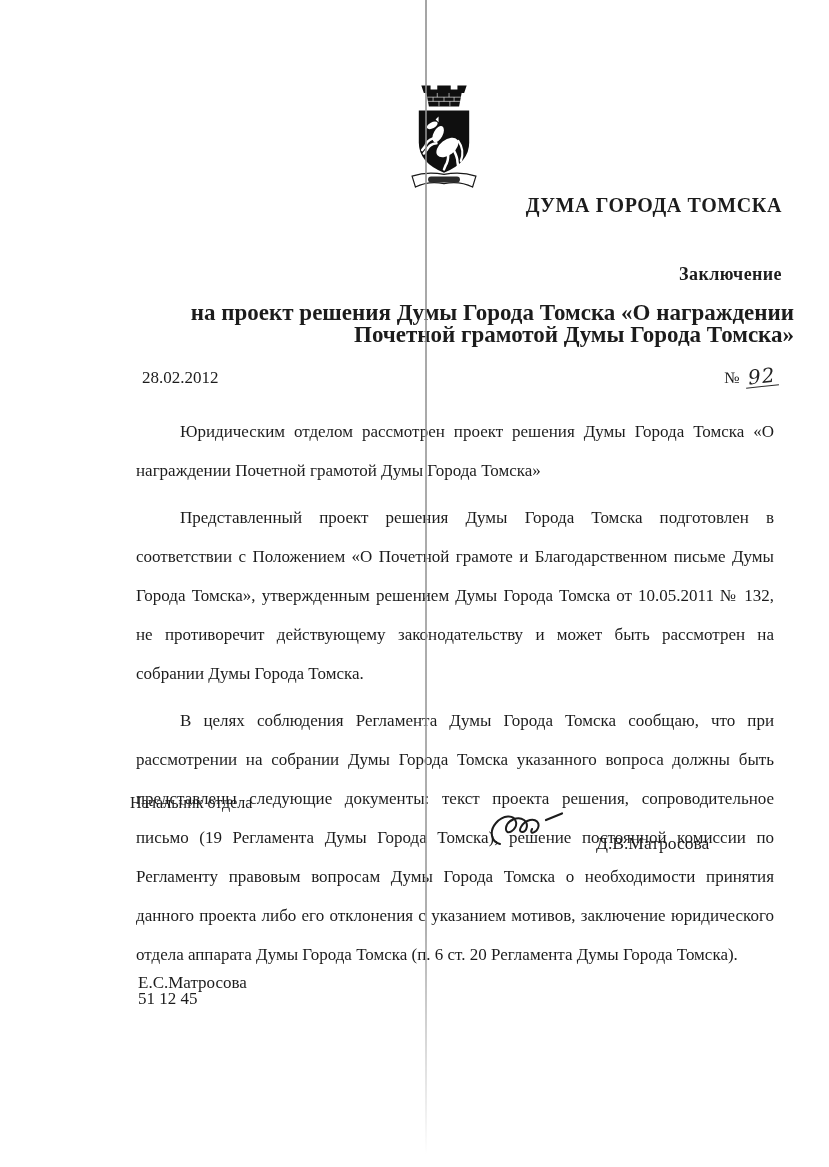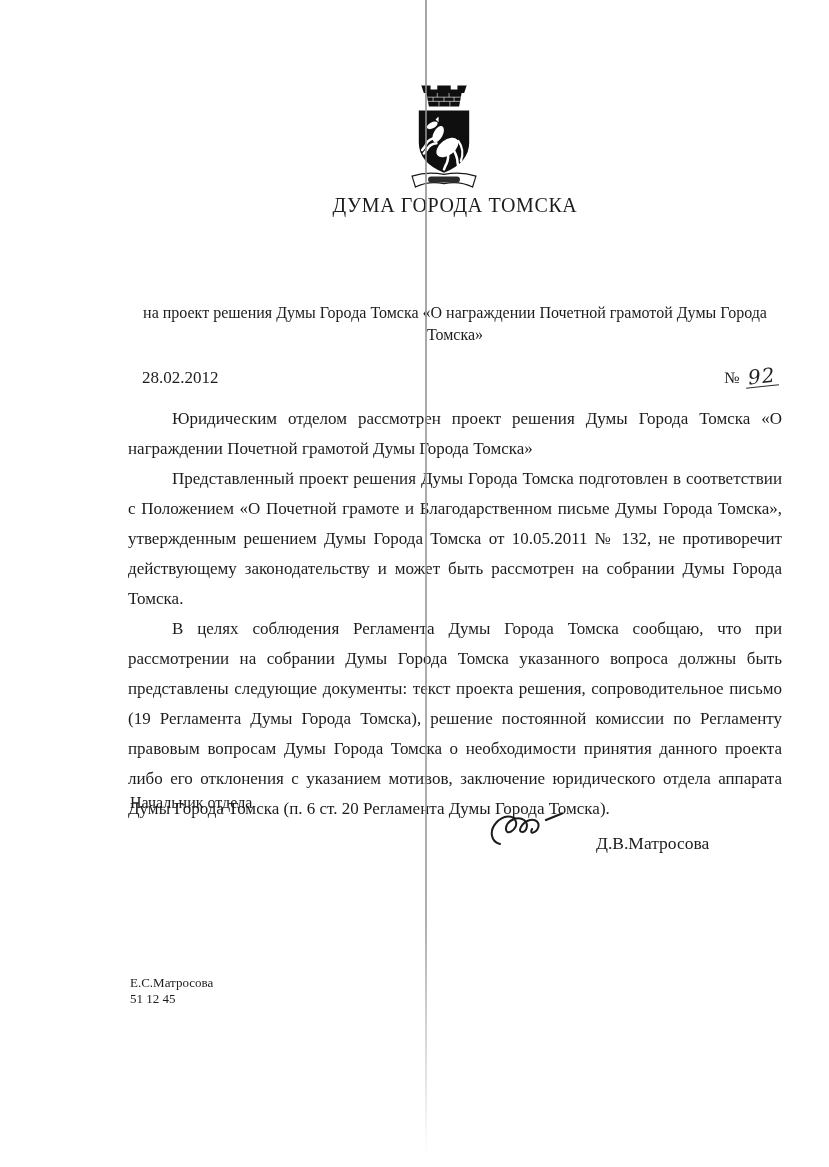--- a/index.html
+++ b/index.html
@@ -12,45 +12,45 @@
     overflow:hidden;
   }
   
   .fold-line{
     position:absolute;left:425px;top:0;width:1.5px;height:1155px;
     background:linear-gradient(to bottom,#8f8f8f 0%,#9b9b9b 80%,rgba(155,155,155,0) 100%);
     opacity:.8;z-index:6;pointer-events:none;
   }
   .emblem{position:absolute;left:402px;top:85px;width:84px;height:110px;z-index:2;}
   .content{position:absolute;left:128px;top:0;width:654px;height:1167px;}
-  .org1,.org2,.title,.subject{position:absolute;left:0;width:100%;text-align:center;font-weight:normal;}
+  .org1,.org2,.title,.subject{position:absolute;left:0;width:100%;text-align:right;font-weight:bold;}
   .org1{top:194px;font-size:20px;letter-spacing:.6px;}
   .org2{top:224px;font-size:20px;letter-spacing:.6px;}
   .title{top:264px;font-size:18px;letter-spacing:.4px;}
-  .subject{top:302px;font-size:16px;line-height:22px;}
+  .subject{top:302px;font-size:23px;line-height:22px;margin-left:12px;}
   .meta-row{position:absolute;left:12px;top:366px;width:100%;height:26px;font-size:17px;}
   .date{position:absolute;left:2px;top:2px;}
   .number{position:absolute;right:16px;top:0;white-space:nowrap;}
   .number-label{font-size:16px;}
   .handwritten{
     display:inline-block;font-family:"DejaVu Serif",serif;font-style:italic;
     font-size:20px;letter-spacing:1px;color:#222;
     transform:rotate(-6deg);border-bottom:1.6px solid #2a2a2a;
     padding:0 3px 0 3px;margin-left:5px;line-height:20px;
   }
   .body{position:absolute;left:0;top:404px;width:654px;}
   .body p{
-    margin:0;font-size:17px;line-height:30px;
+    margin:8px;font-size:17px;line-height:39px;
     text-indent:44px;text-align:justify;
   }
   .signoff{position:absolute;left:0;top:0;width:100%;}
   .sign-pos{position:absolute;left:2px;top:794px;font-size:16px;}
   .signature-svg{position:absolute;left:358px;top:810px;width:92px;height:46px;}
   .sign-name{position:absolute;left:468px;top:833px;font-size:17.5px;}
-  .footer{position:absolute;left:2px;top:975px;font-size:13px;line-height:16px;}
+  .footer{position:absolute;left:10px;top:975px;font-size:17px;line-height:16px;}
 </style>
 </head>
 <body>
 
 <div class="page">
 
   <div class="fold-line"></div>
 
   <svg class="emblem" viewBox="0 0 100 130" aria-hidden="true">
 
@@ -88,20 +88,21 @@
 
     <g>
       <path d="M12,108 Q30,102 50,106 Q70,102 88,108 L84,121 Q68,113 50,117 Q32,113 16,121 Z" fill="#ffffff" stroke="#1a1a1a" stroke-width="1.4"></path>
       <rect x="31" y="108.5" width="38" height="7" rx="3.5" fill="#2c2c2c"></rect>
     </g>
   </svg>
 
   <div class="content">
 
     <div class="org1">ДУМА ГОРОДА ТОМСКА</div>
+    <div class="title">Заключение</div>
     <div class="subject">на проект решения Думы Города Томска «О награждении Почетной грамотой Думы Города Томска»</div>
 
     <div class="meta-row">
       <span class="date">28.02.2012</span>
       <span class="number">
         <span class="number-label">№</span><span class="handwritten">92</span>
       </span>
     </div>
 
     <div class="body">

